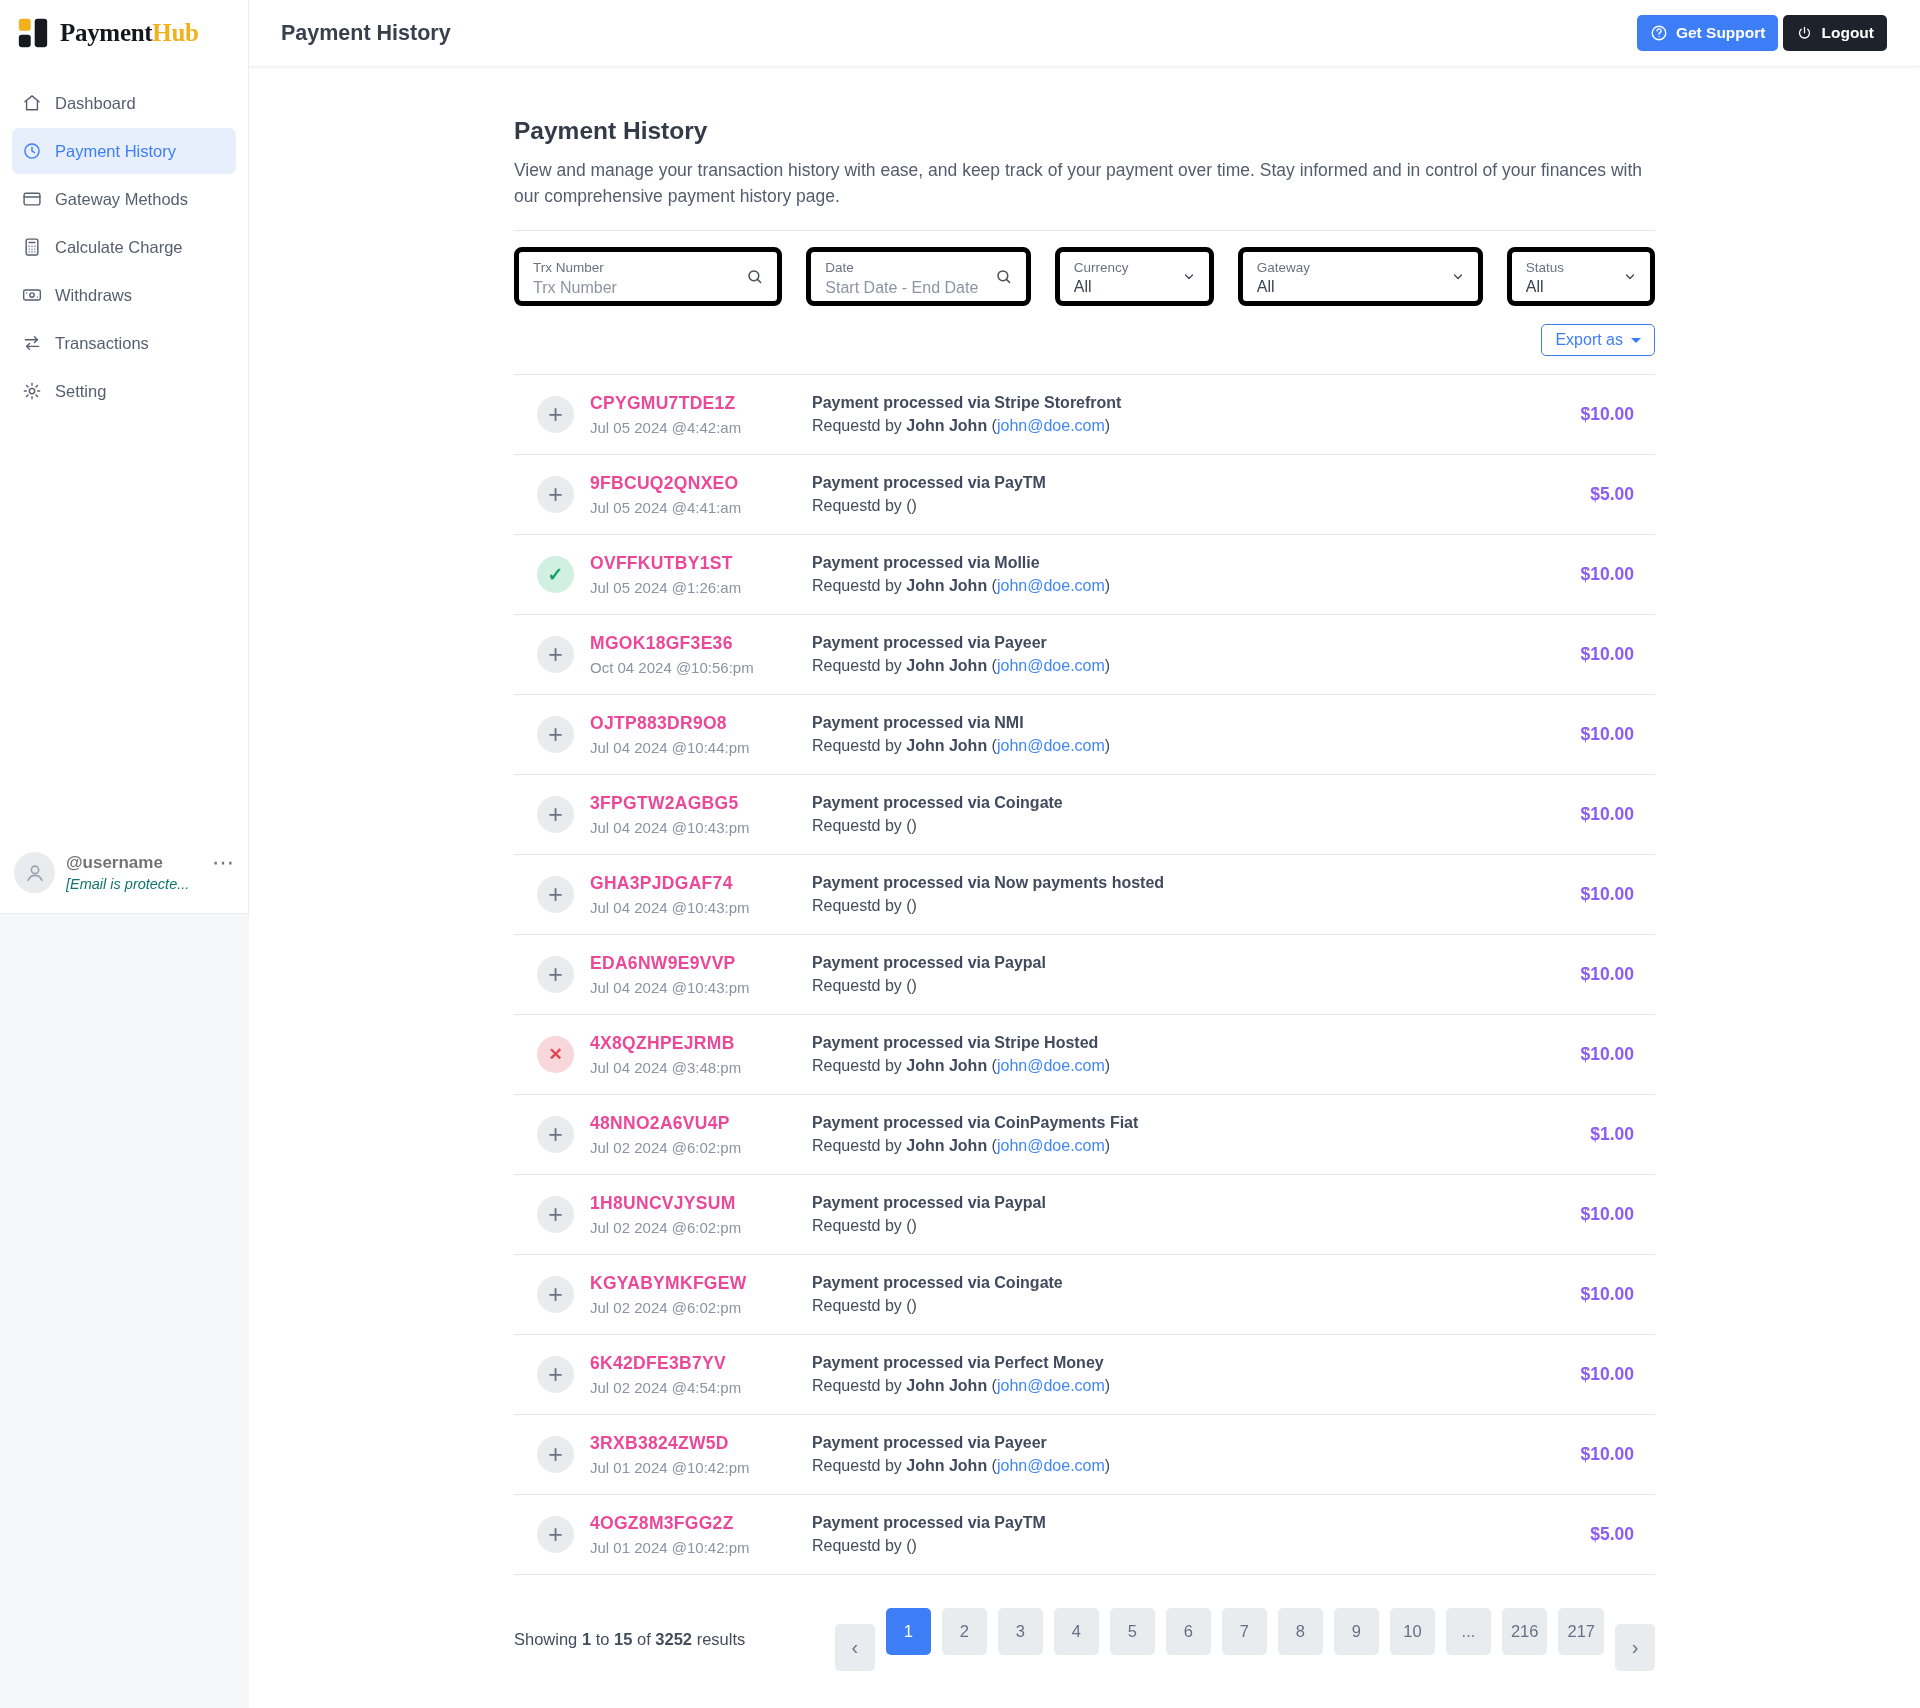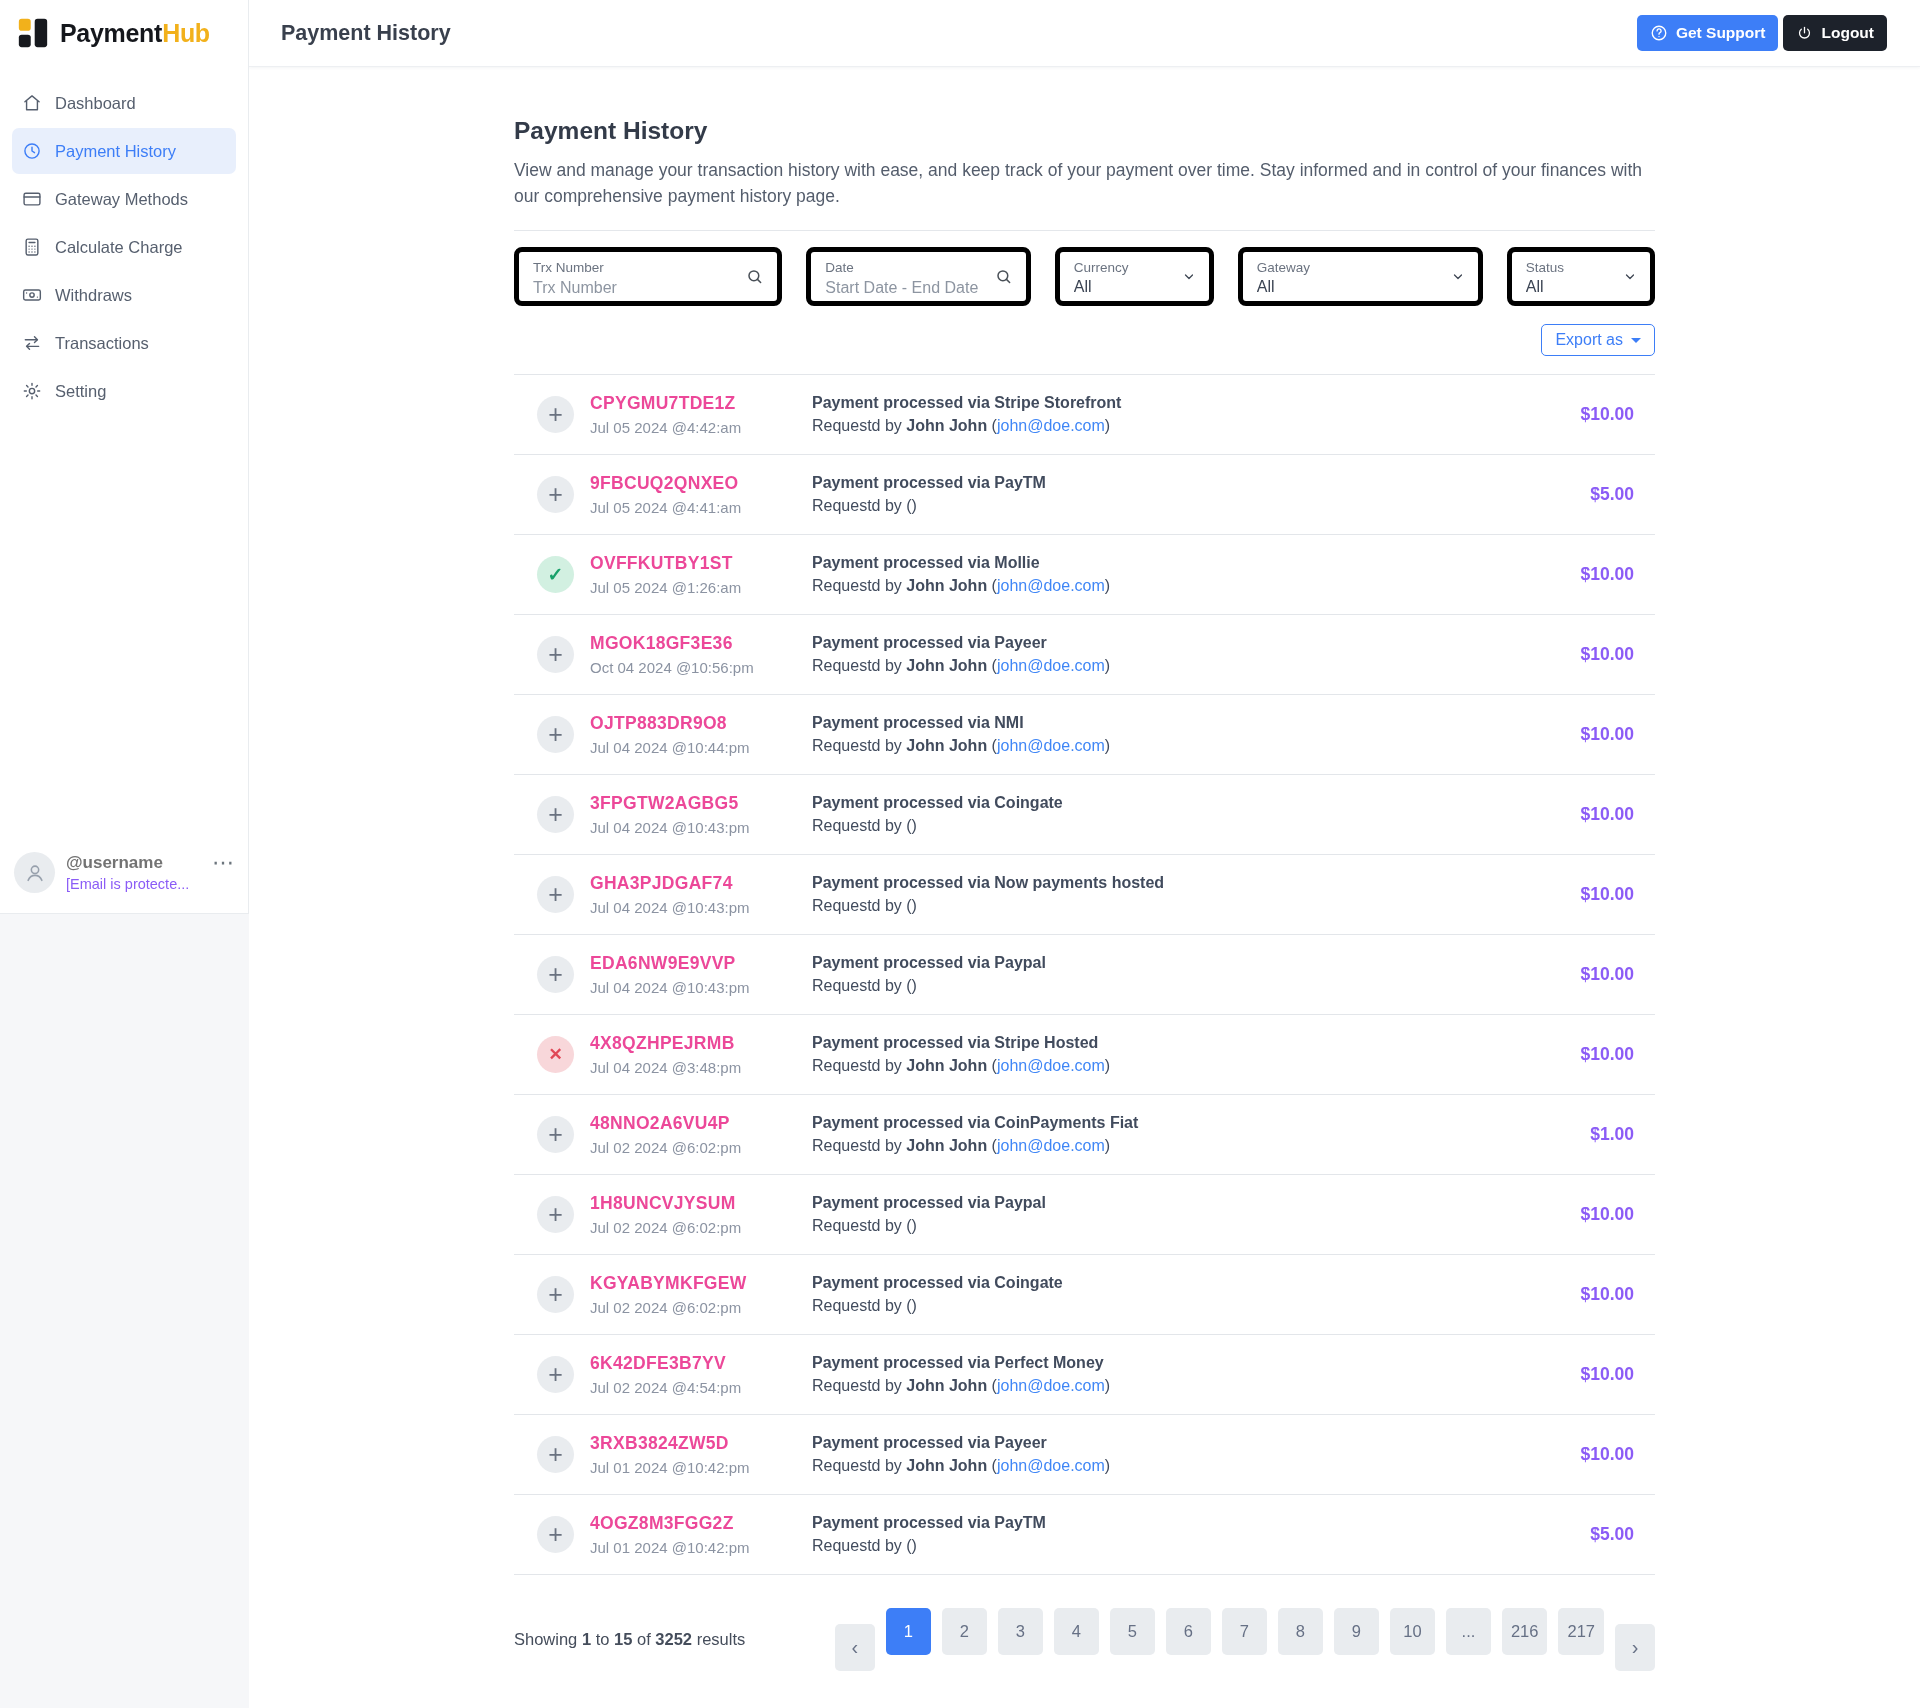--- a/index.html
+++ b/index.html
@@ -4,33 +4,33 @@
 <style>
   * {margin:0; padding:0; box-sizing:border-box;}
   body {font-family:"Liberation Sans", sans-serif; background:#f1f3f5;}
   .page {position:relative; width:1920px; height:1708px; background:#f6f7f9; overflow:hidden;}
 
   
   .sidebar {position:absolute; left:0; top:0; width:249px; height:914px; background:#fff;
             border-right:1px solid #e9ecef; border-bottom:1px solid #e9ecef;
             display:flex; flex-direction:column; z-index:3;}
   .logo {display:flex; align-items:center; gap:10px; padding:16px 16px 12px; cursor:pointer;}
-  .logo-text {font-size:25px; font-weight:800; color:#15171c; letter-spacing:-.3px;}
+  .logo-text {font-size:25px; font-weight:800; color:#15171c; letter-spacing:-.3px;font-family:Liberation Serif, serif;}
   .logo-text .accent {color:#f2b11b;}
   .nav {margin-top:16px;}
   .nav-item {display:flex; align-items:center; gap:13px; height:46px; margin:2px 12px;
              padding:0 10px; border-radius:7px; font-size:16.5px; color:#565f6e; cursor:pointer;}
   .nav-item svg {flex:0 0 auto;}
   .nav-item.active {background:#e8effc; color:#3d7ef7;}
   .user-box {margin-top:auto; display:flex; align-items:center; gap:11px; padding:14px 14px 20px;}
   .avatar {width:41px; height:41px; border-radius:50%; background:#e9ecef; display:flex;
            align-items:center; justify-content:center; flex:0 0 auto;}
   .user-meta {flex:1; min-width:0;}
   .user-name {font-size:17px; font-weight:700; color:#737373;}
-  .user-email {font-size:14.5px; color:#8b5cf6; margin-top:3px; white-space:nowrap; overflow:hidden;}
+  .user-email {font-size:14.5px; color:#0f766e; margin-top:3px; white-space:nowrap; overflow:hidden;font-style:italic;}
   .user-menu {font-size:22px; color:#6c757d; cursor:pointer; align-self:flex-start; line-height:1;}
 
   
   .topbar {position:absolute; left:249px; top:0; width:1671px; height:67px; background:#fff;
            display:flex; align-items:center; padding:0 33px 0 32px;
            border-bottom:1px solid #edeff2; box-shadow:0 1px 3px rgba(20,30,50,.05); z-index:2;}
   .topbar-title {font-size:21.5px; font-weight:700; color:#39404d;}
   .topbar-actions {margin-left:auto; display:flex; gap:5px;}
   .btn {display:flex; align-items:center; gap:8px; font-size:15.5px; font-weight:600;
         border:none; border-radius:5px; padding:9px 13px; cursor:pointer; font-family:inherit; color:#fff;}

